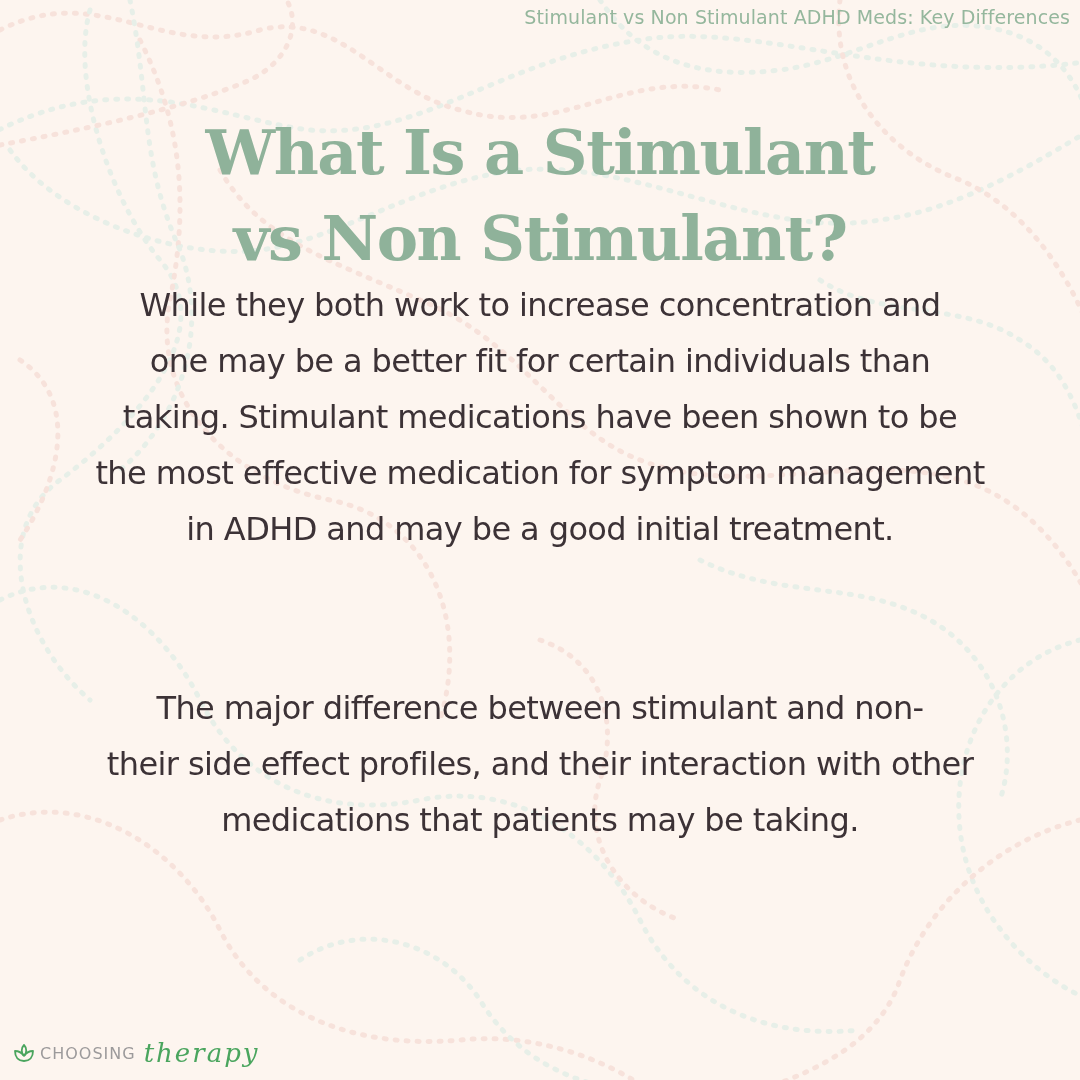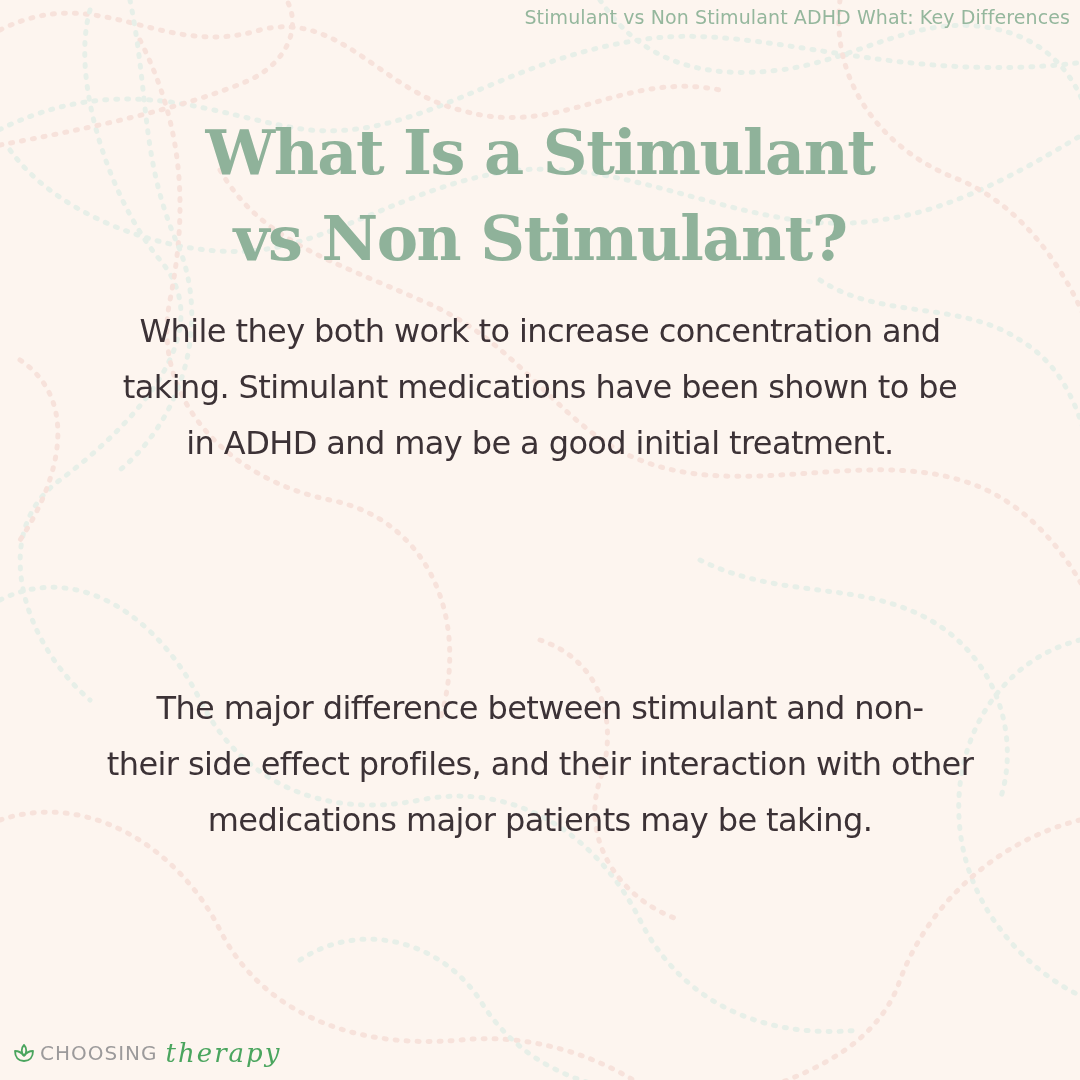--- a/index.html
+++ b/index.html
@@ -28,29 +28,29 @@
     }
     .headline span { display: block; }
     .body-text {
       position: absolute; left: 0; width: 1080px;
       text-align: center; color: #3c3236;
       font-family: "DejaVu Sans", sans-serif;
       font-size: 32px; line-height: 56px;
       z-index: 2; letter-spacing: -0.6px;
     }
     .body-text span { display: block; white-space: nowrap; }
-    .p1 { top: 303px; }
+    .p1 { top: 277px; }
     .p2 { top: 680px; }
     .logo {
       position: absolute; left: 12px; bottom: 14px;
       display: flex; align-items: center; gap: 4px; z-index: 2;
     }
     .logo-icon { width: 24px; height: 20px; }
     .logo-word {
-      font-family: "DejaVu Sans", sans-serif; font-size: 20px;
+      font-family: "DejaVu Sans", sans-serif; font-size: 16px;
       color: #9c9a9b; letter-spacing: 1px;
     }
     .logo-script {
       font-family: "DejaVu Serif", serif; font-style: italic;
       font-size: 26px; color: #4aa55e; letter-spacing: 2px;
       margin-left: 4px; line-height: 1;
     }
   </style>
 </head>
 <body>
@@ -72,37 +72,39 @@
     <path stroke="#e7efe8" d="M1080 640 C 1000 660, 950 740, 960 830 C 970 920, 1040 980, 1090 1000"></path>
     <path stroke="#f7e2db" d="M1080 820 C 1000 840, 930 900, 900 980 C 880 1040, 820 1070, 760 1090"></path>
     <path stroke="#e7efe8" d="M700 560 C 780 600, 860 580, 930 620 C 1000 660, 1020 740, 1000 800"></path>
     <path stroke="#f7e2db" d="M20 360 C 80 400, 60 480, 20 540"></path>
     <path stroke="#e7efe8" d="M300 960 C 360 920, 440 940, 480 1000 C 510 1050, 560 1080, 620 1090"></path>
     <path stroke="#f7e2db" d="M540 640 C 600 660, 620 720, 600 780 C 580 840, 620 900, 680 920"></path>
     <path stroke="#e7efe8" d="M820 280 C 880 320, 960 300, 1020 340 C 1070 370, 1080 420, 1090 450"></path>
   </g>
 </svg>
 
-<div class="series-title">Stimulant vs Non Stimulant ADHD What: Key Differences</div>
+<div class="series-title">Stimulant vs Non Stimulant ADHD Meds: Key Differences</div>
 
 <h1 class="headline" style="margin:0;">
   <span>What Is a Stimulant</span>
   <span>vs Non Stimulant?</span>
 </h1>
 
 <div class="body-text p1">
   <span>While they both work to increase concentration and</span>
+  <span>one may be a better fit for certain individuals than</span>
   <span>taking. Stimulant medications have been shown to be</span>
+  <span>the most effective medication for symptom management</span>
   <span>in ADHD and may be a good initial treatment.</span>
 </div>
 
 <div class="body-text p2">
   <span>The major difference between stimulant and non-</span>
   <span>their side effect profiles, and their interaction with other</span>
-  <span>medications major patients may be taking.</span>
+  <span>medications that patients may be taking.</span>
 </div>
 
 <div class="logo">
   <svg class="logo-icon" viewBox="0 0 24 20" xmlns="http://www.w3.org/2000/svg">
     <g fill="none" stroke="#4aa55e" stroke-width="1.8" stroke-linejoin="round">
       <path d="M12 18 C 6 18, 3 14, 3 8 C 7 8, 10 10, 12 13"></path>
       <path d="M12 18 C 18 18, 21 14, 21 8 C 17 8, 14 10, 12 13"></path>
       <path d="M12 13 C 9 10, 9 5, 12 2 C 15 5, 15 10, 12 13"></path>
     </g>
   </svg>

